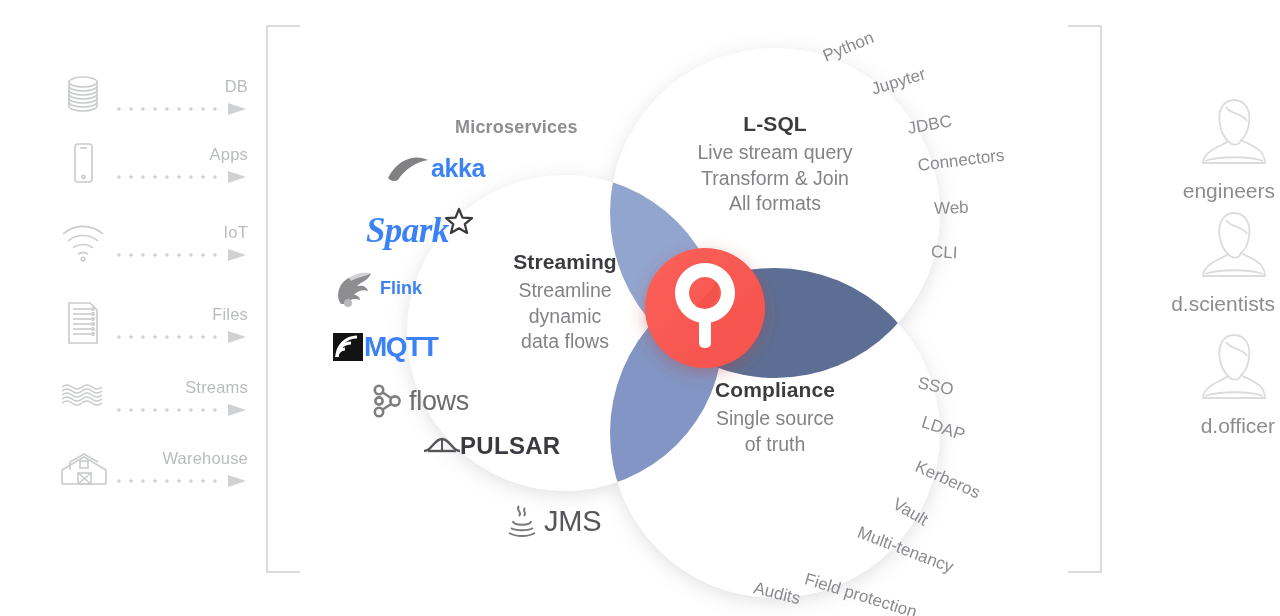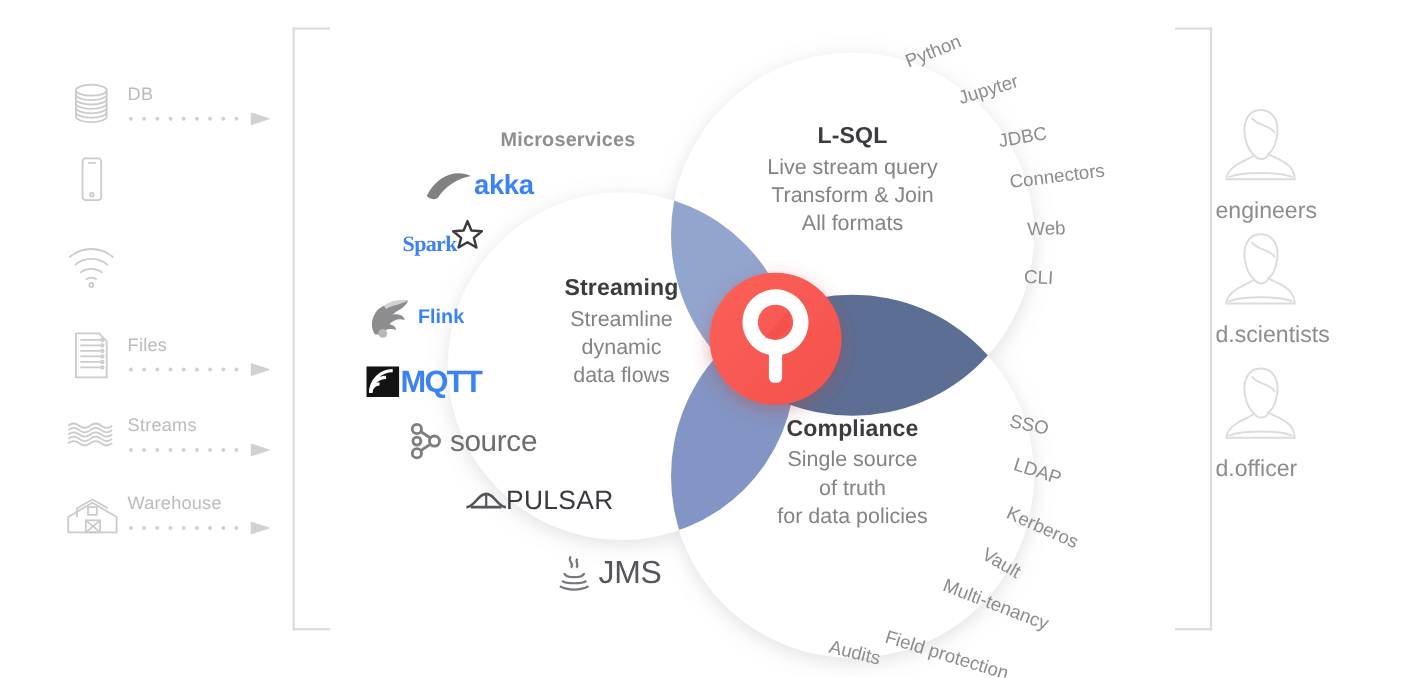--- a/index.html
+++ b/index.html
@@ -1,21 +1,21 @@
 <!DOCTYPE html>
 <html><head>
 <meta charset="utf-8">
 <style>
   html,body{margin:0;padding:0;background:#ffffff;}
   body{width:1280px;height:616px;overflow:hidden;
        font-family:"Liberation Sans","DejaVu Sans",sans-serif;}
   #stage{position:relative;width:1280px;height:616px;background:#fff;}
 
   
-  .src{position:absolute;display:flex;align-items:flex-start;}
+  .src{position:absolute;display:flex;align-items:flex-start;text-align:right;}
   .src .ic{width:46px;height:46px;flex:0 0 46px;margin-right:10px;}
   .src .txtwrap{padding-top:4px;}
   .src .lbl{font-size:16.5px;color:#b9bcbd;letter-spacing:.2px;line-height:20px;white-space:nowrap;}
   .src .arrow{margin-top:5px;display:block;}
 
   
   .bracket{position:absolute;}
   .bracket i{position:absolute;background:#dcdcdc;display:block;}
 
   
@@ -27,21 +27,21 @@
 
   
   .kw{position:absolute;font-size:17px;color:#8c8c90;white-space:nowrap;
       font-weight:400;transform-origin:0 50%;}
 
   
   .tech{position:absolute;display:flex;align-items:center;white-space:nowrap;}
   .tech .w{font-weight:bold;color:#3b82f6;}
 
   
-  .persona{position:absolute;width:170px;text-align:left;}
+  .persona{position:absolute;width:170px;text-align:right;}
   .persona .pl{font-size:21px;color:#8d8d91;margin-top:2px;font-weight:300;}
 
   .ms-label{position:absolute;font-size:18px;font-weight:bold;color:#8e8e92;
             letter-spacing:.2px;white-space:nowrap;}
 </style>
 </head>
 <body>
 
 <div id="stage">
 
@@ -72,31 +72,55 @@
             </svg></span></span>
       </div>
       <div class="src" style="left: 60px; top: 140px;">
         <span class="ic"><svg width="46" height="46" viewBox="0 0 46 46">
             <g fill="none" stroke="#c9cbcc" stroke-width="1.6">
               <rect x="15" y="4" width="17" height="38" rx="3"></rect>
               <path d="M20 8 h7"></path>
               <circle cx="23.5" cy="37" r="1.6"></circle>
             </g>
           </svg></span>
+        <span class="txtwrap"><span class="lbl">Apps</span><span class="arrow"><svg width="132" height="12" viewBox="0 0 132 12">
+              <circle cx="3" cy="6" r="1.8" fill="#cfd1d2"></circle>
+              <circle cx="15" cy="6" r="1.8" fill="#cfd1d2"></circle>
+              <circle cx="27" cy="6" r="1.8" fill="#cfd1d2"></circle>
+              <circle cx="39" cy="6" r="1.8" fill="#cfd1d2"></circle>
+              <circle cx="51" cy="6" r="1.8" fill="#cfd1d2"></circle>
+              <circle cx="63" cy="6" r="1.8" fill="#cfd1d2"></circle>
+              <circle cx="75" cy="6" r="1.8" fill="#cfd1d2"></circle>
+              <circle cx="87" cy="6" r="1.8" fill="#cfd1d2"></circle>
+              <circle cx="99" cy="6" r="1.8" fill="#cfd1d2"></circle>
+              <path d="M112 0 L130 6 L112 12 Z" fill="#cfd1d2"></path>
+            </svg></span></span>
       </div>
       <div class="src" style="left: 60px; top: 218px;">
         <span class="ic"><svg width="46" height="46" viewBox="0 0 46 46">
             <g fill="none" stroke="#c9cbcc" stroke-width="1.6">
               <path d="M3 16 A30 30 0 0 1 43 16"></path>
               <path d="M8 23 A23 23 0 0 1 38 23"></path>
               <path d="M13 30 A16 16 0 0 1 33 30"></path>
               <path d="M18 36 A9 9 0 0 1 28 36"></path>
               <circle cx="23" cy="41" r="1.8"></circle>
             </g>
           </svg></span>
+        <span class="txtwrap"><span class="lbl">IoT</span><span class="arrow"><svg width="132" height="12" viewBox="0 0 132 12">
+              <circle cx="3" cy="6" r="1.8" fill="#cfd1d2"></circle>
+              <circle cx="15" cy="6" r="1.8" fill="#cfd1d2"></circle>
+              <circle cx="27" cy="6" r="1.8" fill="#cfd1d2"></circle>
+              <circle cx="39" cy="6" r="1.8" fill="#cfd1d2"></circle>
+              <circle cx="51" cy="6" r="1.8" fill="#cfd1d2"></circle>
+              <circle cx="63" cy="6" r="1.8" fill="#cfd1d2"></circle>
+              <circle cx="75" cy="6" r="1.8" fill="#cfd1d2"></circle>
+              <circle cx="87" cy="6" r="1.8" fill="#cfd1d2"></circle>
+              <circle cx="99" cy="6" r="1.8" fill="#cfd1d2"></circle>
+              <path d="M112 0 L130 6 L112 12 Z" fill="#cfd1d2"></path>
+            </svg></span></span>
       </div>
       <div class="src" style="left: 60px; top: 300px;">
         <span class="ic"><svg width="46" height="46" viewBox="0 0 46 46">
             <g fill="none" stroke="#c9cbcc" stroke-width="1.6">
               <path d="M9 3 h21 l7 7 v33 h-28 z"></path>
               <path d="M13 9 h18"></path>
               <circle cx="33" cy="9" r="1.2"></circle>
               <path d="M13 14 h18"></path>
               <circle cx="33" cy="14" r="1.2"></circle>
               <path d="M13 19 h18"></path>
@@ -239,34 +263,33 @@
     <div class="h">Streaming</div>
     <div class="l">Streamline</div>
     <div class="l">dynamic</div>
     <div class="l">data flows</div>
   </div>
 
   <div class="ctxt" style="left:660px;top:378px;width:230px;">
     <div class="h">Compliance</div>
     <div class="l">Single source</div>
     <div class="l">of truth</div>
-    <div class="l">for data policies</div>
   </div>
 
   <div class="ms-label" style="left:455px;top:117px;">Microservices</div>
 
   <div class="tech" style="left:386px;top:152px;">
     <svg width="44" height="32" viewBox="0 0 44 32">
       <path d="M2 26 C12 6 30 2 42 8 C30 10 18 18 12 28 C9 30 4 29 2 26 Z" fill="#818183"></path>
     </svg>
     <span class="w" style="font-size:25px;letter-spacing:-.4px;margin-left:1px;">akka</span>
   </div>
 
   <div class="tech" style="left:366px;top:211px;">
-    <span class="w" style="font-size:20px;font-family:'Liberation Serif',serif;letter-spacing:-.6px;">Spark</span>
+    <span class="w" style="font-size:35px;font-style:italic;font-family:'Liberation Serif',serif;letter-spacing:-.6px;">Spark</span>
     <svg width="32" height="32" viewBox="0 0 32 32" style="margin-left:-6px;margin-top:-18px;">
       <path d="M16 3 L19.5 11.6 L29 12.2 L21.8 18.2 L24.1 27 L16 22.2 L7.9 27 L10.2 18.2 L3 12.2 L12.5 11.6 Z" fill="none" stroke="#3a3a3a" stroke-width="2.2" stroke-linejoin="round"></path>
     </svg>
   </div>
 
   <div class="tech" style="left:333px;top:268px;">
     <svg width="42" height="40" viewBox="0 0 42 40">
       <path d="M8 36 C2 28 6 14 16 10 C24 6 34 8 38 5 C36 12 28 14 24 18 C30 17 34 19 35 23
                C30 21 24 23 21 27 C24 27 27 29 27 32 C22 30 16 31 13 36 Z" fill="#8d8d8f"></path>
       <circle cx="15" cy="35" r="4" fill="#b8b8ba"></circle>
@@ -288,24 +311,24 @@
   <div class="tech" style="left:371px;top:383px;">
     <svg width="34" height="36" viewBox="0 0 34 36">
       <g fill="none" stroke="#7e7e80" stroke-width="2.6">
         <circle cx="8" cy="7" r="4.2"></circle>
           <circle cx="8" cy="29" r="4.2"></circle>
         <circle cx="24" cy="18" r="4.6"></circle>
           <circle cx="8" cy="18" r="3.6"></circle>
         <path d="M11 9 L20 15 M11 27 L20 21"></path>
       </g>
     </svg>
-    <span style="font-size:27px;color:#6d6d70;margin-left:4px;letter-spacing:-.3px;">source</span>
-  </div>
-
-  <div class="tech" style="left:422px;top:442px;">
+    <span style="font-size:27px;color:#6d6d70;margin-left:4px;letter-spacing:-.3px;">flows</span>
+  </div>
+
+  <div class="tech" style="left:422px;top:432px;font-weight:bold;">
     <svg width="40" height="24" viewBox="0 0 40 24">
       <path d="M2 17 C10 17 12 5 20 5 C28 5 30 17 38 17" fill="none" stroke="#55555a" stroke-width="2.4"></path>
       <path d="M6 17 L34 17" stroke="#55555a" stroke-width="2.4"></path>
       <path d="M20 5 L20 17" stroke="#55555a" stroke-width="2"></path>
     </svg>
     <span style="font-size:24px;color:#3a3a40;letter-spacing:.3px;margin-left:-2px;">PULSAR</span>
   </div>
 
   <div class="tech" style="left:505px;top:475px;margin-top:28px;">
     <svg width="34" height="36" viewBox="0 0 34 36">

